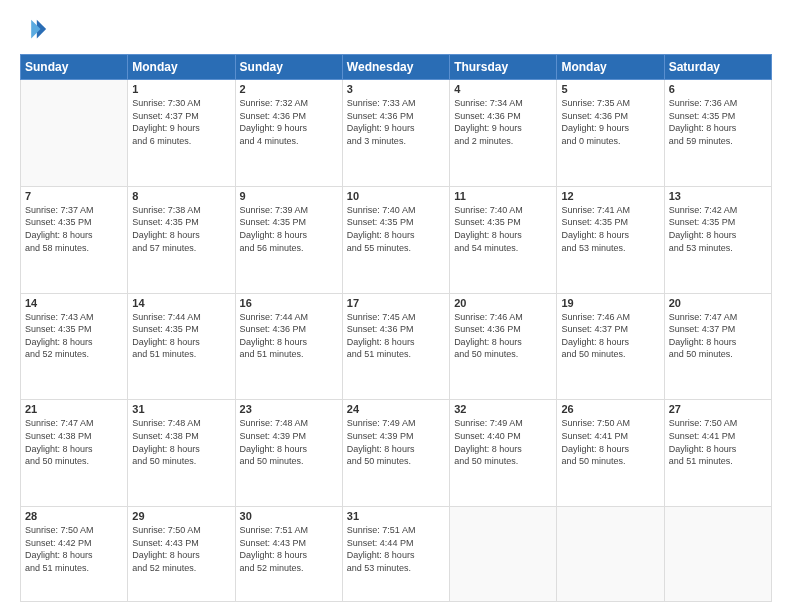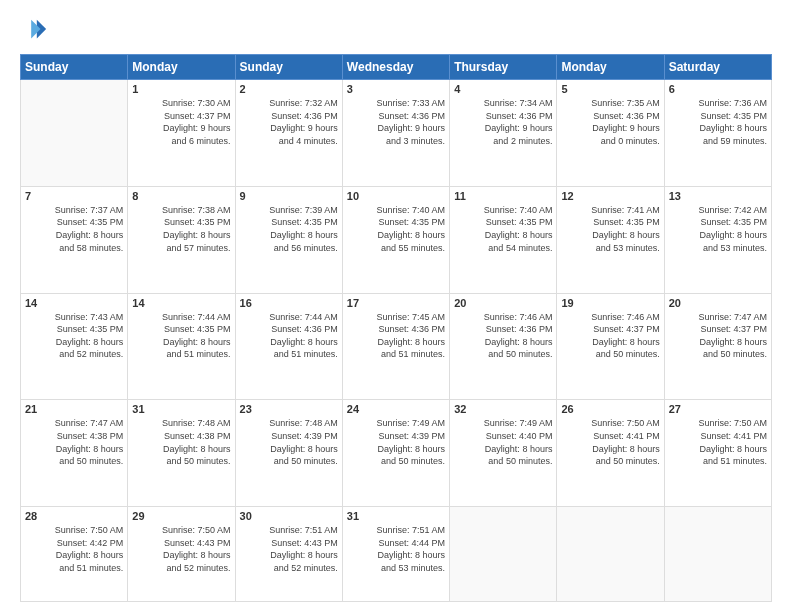--- a/index.html
+++ b/index.html
@@ -91,21 +91,20 @@
       font-size: 11px;
       font-weight: bold;
       color: #333;
       display: block;
       margin-bottom: 2px;
     }
     .day-info {
       font-size: 9px;
       color: #444;
       line-height: 1.4;
-      text-align: right;
     }
     .last-row td {
       height: 78px;
     }
   </style>
 </head>
 <body>
 
 <div class="page">
   <div class="header">

